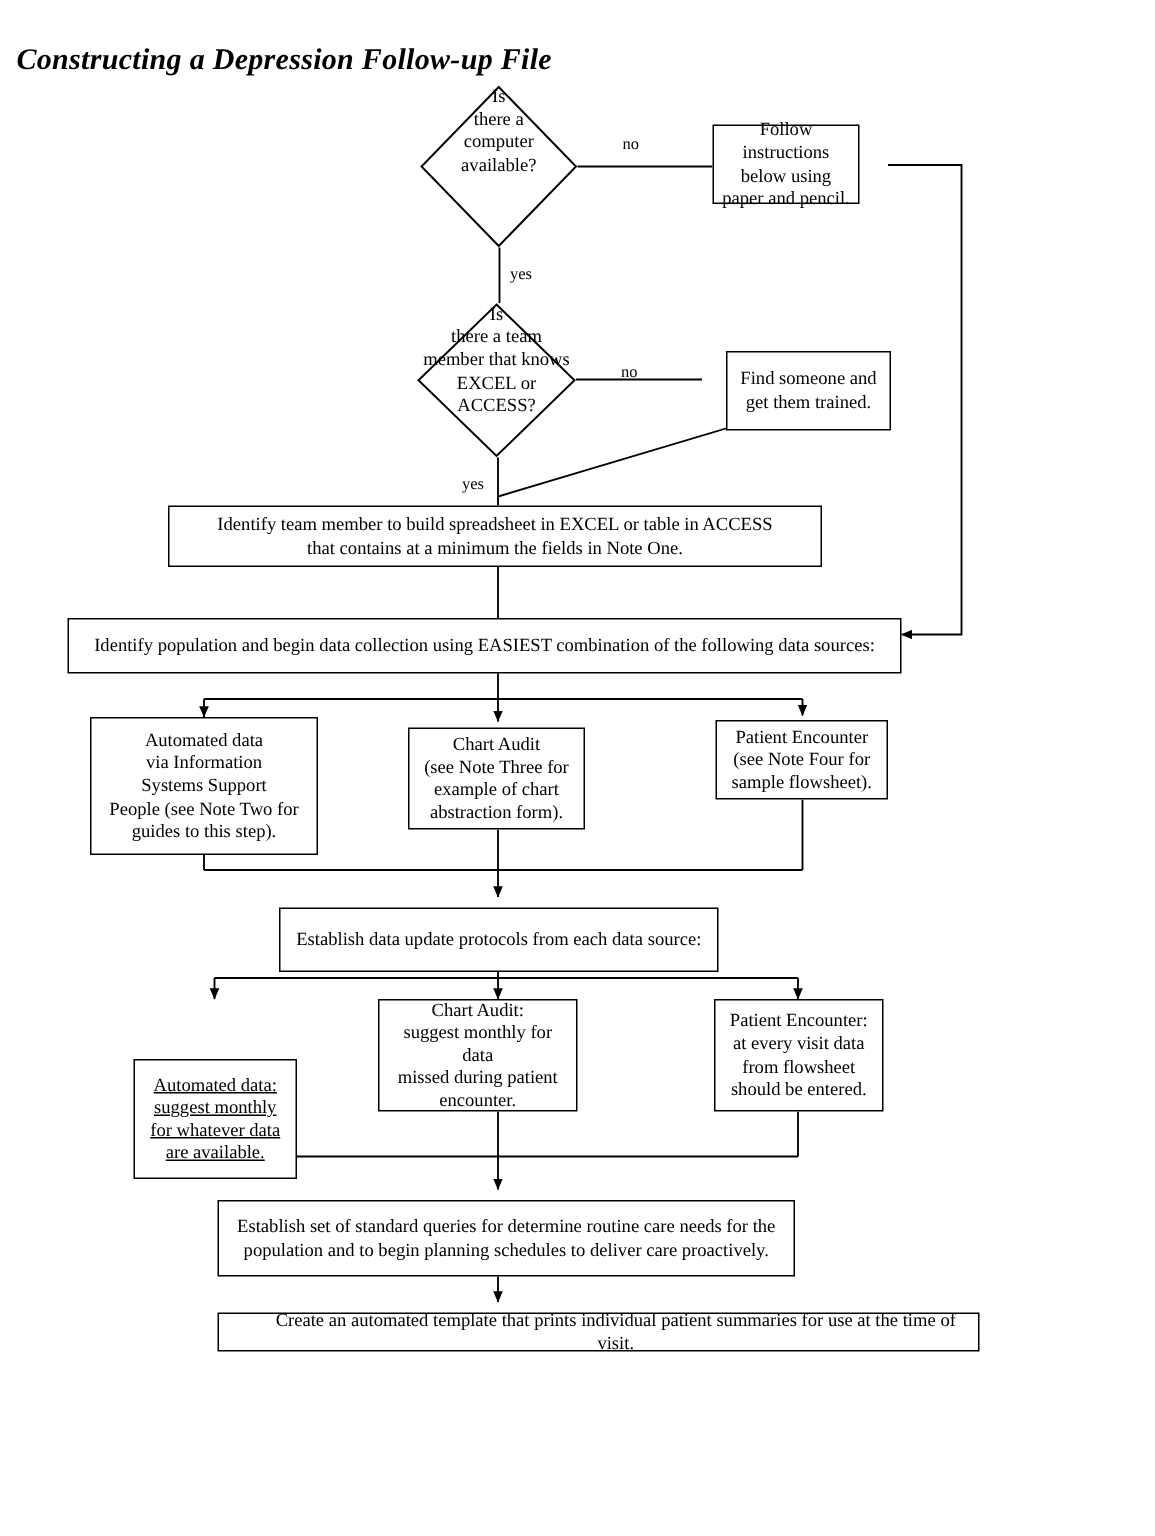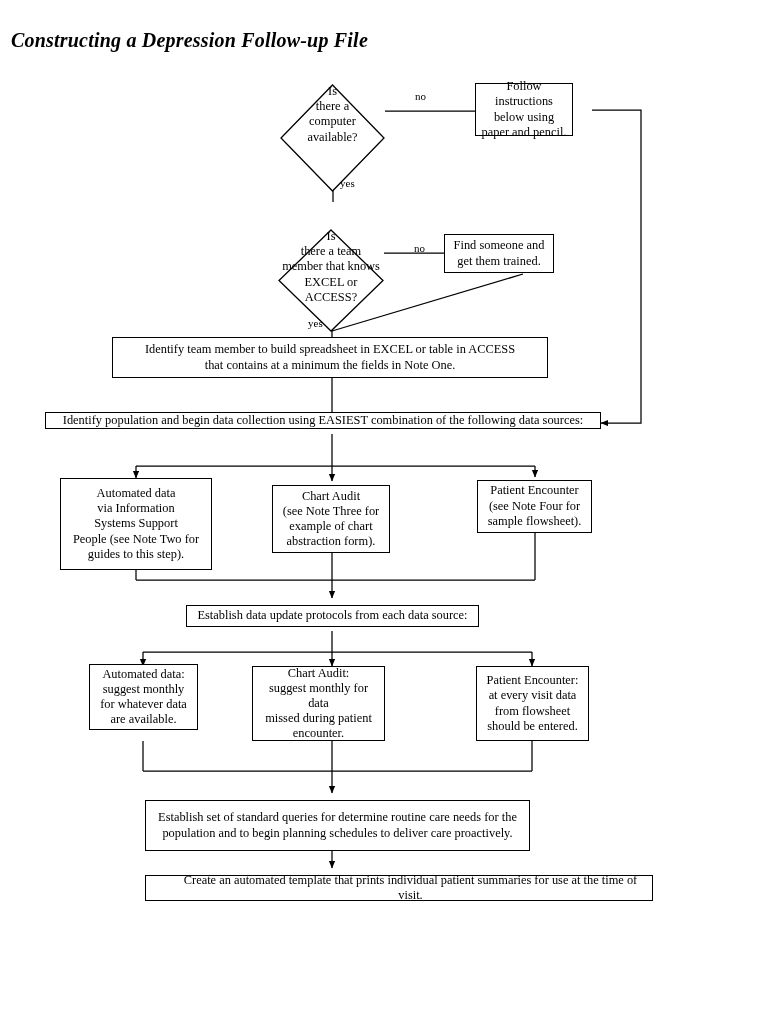--- a/index.html
+++ b/index.html
@@ -43,21 +43,20 @@
     line-height: 15.2px;
     background: #ffffff;
   }
   .proc {
     border: 1.3px solid #000000;
     padding: 3px 5px;
   }
   .diamond-wrap {
     position: absolute;
     background: transparent;
-    margin-top: 27px;
   }
   .diamond-wrap svg {
     position: absolute;
     left: 0;
     top: 0;
     overflow: visible;
   }
   .diamond-label {
     position: absolute;
     left: 0;
@@ -154,60 +153,60 @@
   <svg width="106" height="103" viewBox="0 0 106 103">
     <polygon points="53,1 105,51.5 53,102 1,51.5" fill="#ffffff" stroke="#000000" stroke-width="1.3"></polygon>
   </svg>
   <div class="diamond-label node-text">Is
 there a team
 member that knows
 EXCEL or
 ACCESS?</div>
 </div>
 
-<div class="node proc" style="left:444px; top:234px; width:110px; height:39px;">
+<div class="node proc" style="left:484px; top:234px; width:110px; height:53px;">
   <span class="node-text">Find someone and
 get them trained.</span>
 </div>
 
 <div class="node proc" style="left:112px; top:337px; width:436px; height:41px;">
   <span class="node-text">Identify team member to build spreadsheet in EXCEL or table in ACCESS
 that contains at a minimum the fields in Note One.</span>
 </div>
 
-<div class="node proc" style="left:45px; top:412px; width:556px; height:17px;">
+<div class="node proc" style="left:45px; top:412px; width:556px; height:37px;">
   <span class="node-text">Identify population and begin data collection using EASIEST combination of the following data sources:</span>
 </div>
 
 <div class="node proc" style="left:60px; top:478px; width:152px; height:92px;">
   <span class="node-text">Automated  data
 via  Information
 Systems Support
 People (see Note Two for
 guides to this step).</span>
 </div>
 
 <div class="node proc" style="left:272px; top:485px; width:118px; height:68px;">
   <span class="node-text">Chart Audit
 (see Note Three for
 example of chart
 abstraction form).</span>
 </div>
 
-<div class="node proc" style="left:477px; top:480px; width:115px; height:53px;align-items:flex-end;">
+<div class="node proc" style="left:477px; top:480px; width:115px; height:53px;">
   <span class="node-text">Patient Encounter
 (see Note Four for
 sample flowsheet).</span>
 </div>
 
-<div class="node proc" style="left:186px; top:605px; width:293px; height:22px;">
+<div class="node proc" style="left:186px; top:605px; width:293px; height:43px;">
   <span class="node-text">Establish data update protocols from each data source:</span>
 </div>
 
-<div class="node proc" style="left:89px; top:664px; width:109px; height:66px;">
+<div class="node proc" style="left:89px; top:706px; width:109px; height:80px;text-decoration:underline;">
   <span class="node-text">Automated data:
 suggest monthly
 for whatever data
 are available.</span>
 </div>
 
 <div class="node proc" style="left:252px; top:666px; width:133px; height:75px;">
   <span class="node-text">Chart Audit:
 suggest monthly for data
 missed during patient

